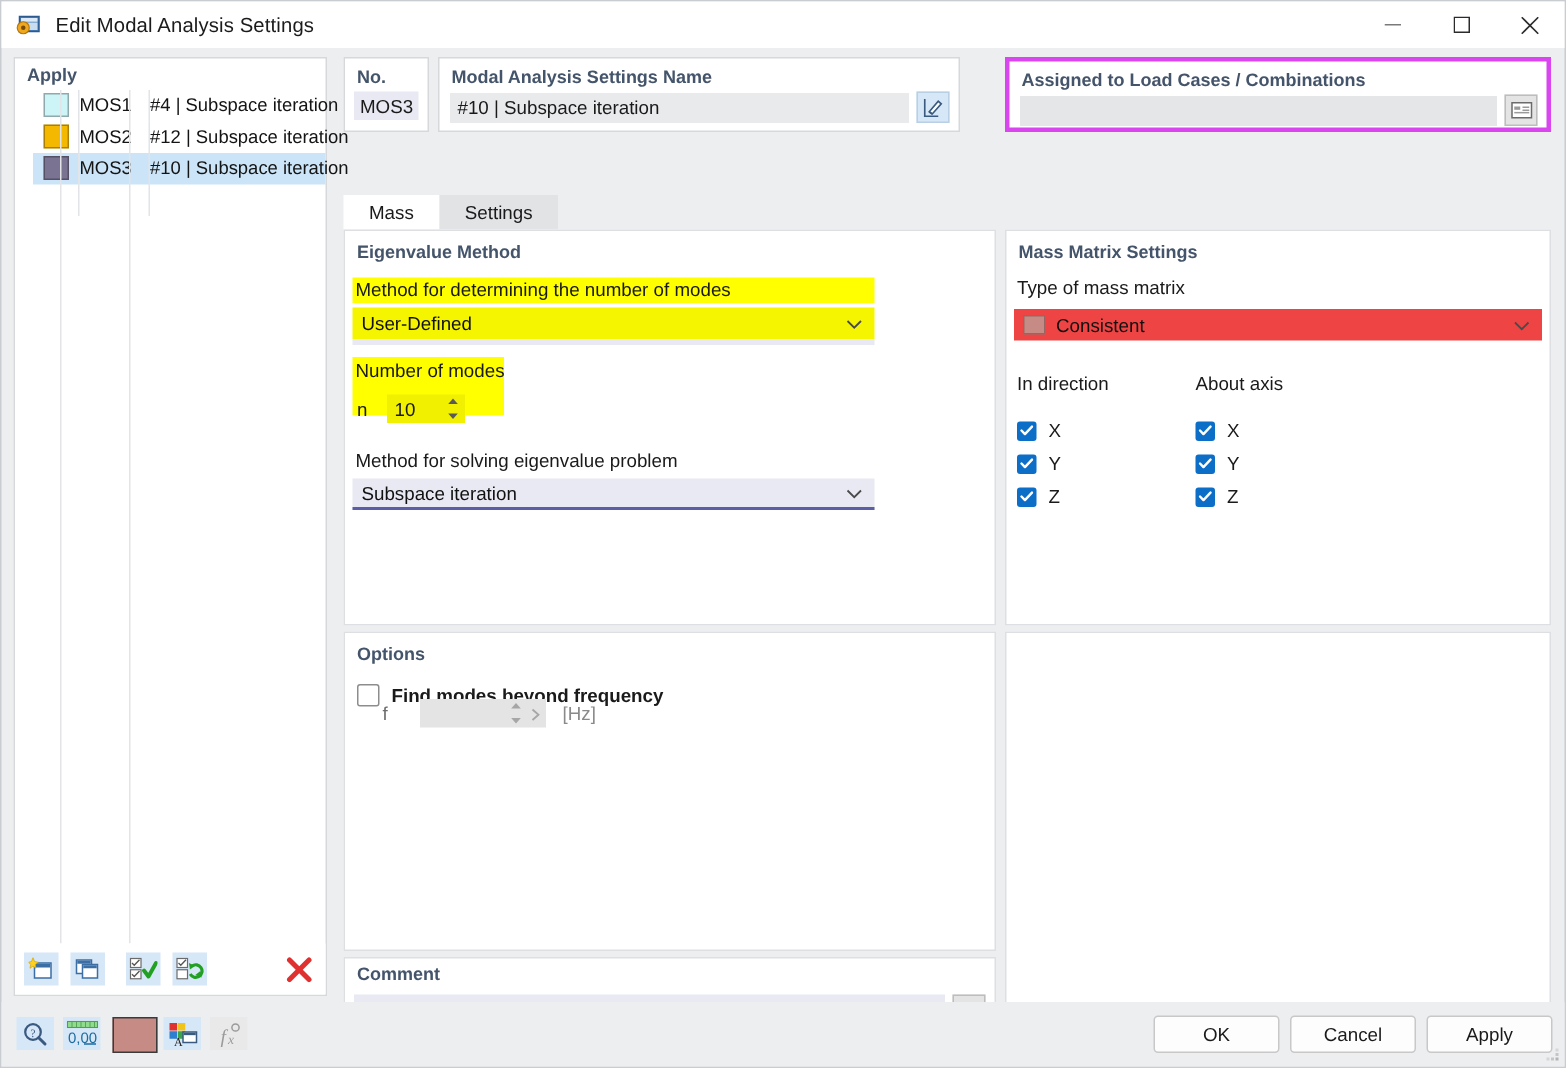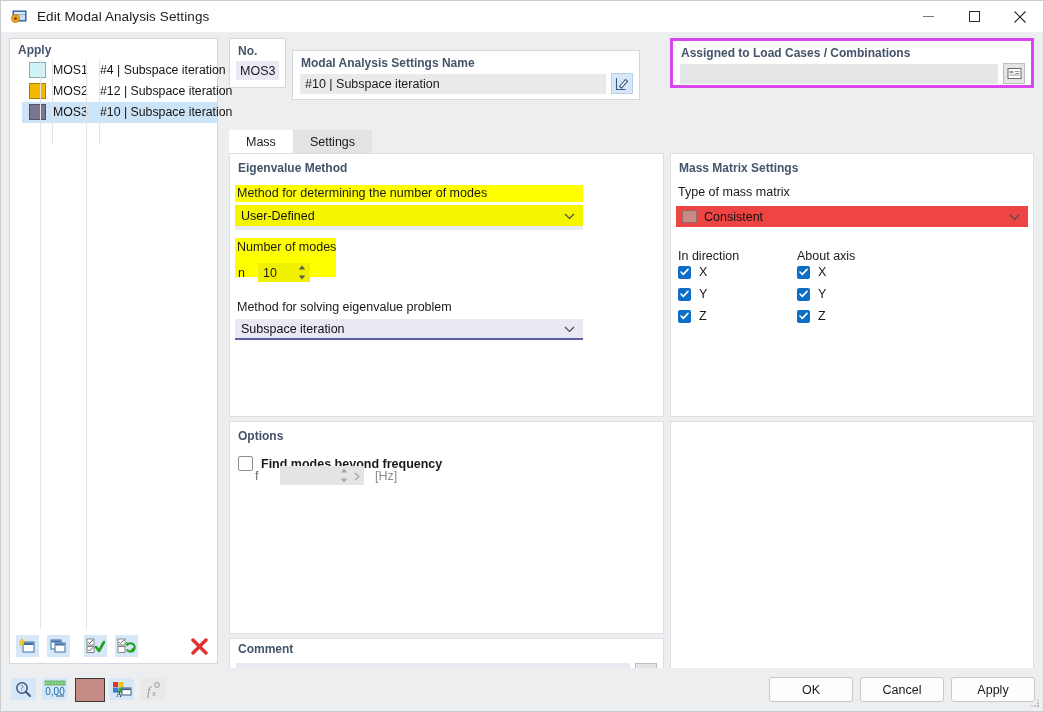--- a/index.html
+++ b/index.html
@@ -42,21 +42,21 @@
   .lp-toolbar{position:absolute;left:0;right:0;bottom:0;height:34px;background:#fff;}
   .tbtn{position:absolute;width:23px;height:22px;background:#d6e7f7;display:flex;
         align-items:center;justify-content:center;}
   .delbtn{position:absolute;width:24px;height:22px;display:flex;align-items:center;justify-content:center;
           color:#e03131;font-size:19px;font-weight:bold;line-height:1;}
 
   
   .hdr-no{position:absolute;left:228px;top:6px;width:57px;height:50px;background:#fff;
           border:1px solid #d6d8db;box-sizing:border-box;}
   .hdr-name{position:absolute;left:291px;top:6px;width:348px;height:50px;background:#fff;
-            border:1px solid #d6d8db;box-sizing:border-box;margin-top:12px;}
+            border:1px solid #d6d8db;box-sizing:border-box;}
   .hdr-assigned{position:absolute;left:669px;top:6px;width:364px;height:50px;background:#fff;
                 border:3px solid #d946ef;box-sizing:border-box;}
   .hlabel{font-size:12px;font-weight:bold;color:#44546a;padding:5px 0 0 8px;}
   .nobox{margin:3px 6px 0 6px;height:19px;background:#e8e9f2;display:flex;align-items:center;
          padding-left:4px;font-size:12.5px;color:#1a1a1a;}
   .namerow{display:flex;align-items:center;margin:3px 6px 0 7px;}
   .namefield{flex:1;height:20px;background:#e9eaec;display:flex;align-items:center;padding-left:5px;
              font-size:12.5px;color:#1a1a1a;}
   .iconbtn{width:22px;height:21px;background:#d6e7f7;border:1px solid #b9cfe4;margin-left:5px;
            display:flex;align-items:center;justify-content:center;box-sizing:border-box;}
@@ -97,21 +97,21 @@
   .spin .arrows{position:absolute;right:4px;top:2px;display:flex;flex-direction:column;
                 justify-content:space-between;height:15px;}
   .spin.dis{background:#e4e4e4;width:84px;}
 
   
   .cbrow{display:flex;align-items:center;margin-bottom:8px;}
   .cb{width:13px;height:13px;background:#0d6ec8;border-radius:2px;display:flex;align-items:center;
       justify-content:center;flex:none;}
   .cb.off{background:#fff;border:1px solid #8d8d8d;border-radius:2px;}
   .cbtxt{margin-left:8px;font-size:12.5px;color:#1a1a1a;}
-  .colhead{font-size:12.5px;color:#1a1a1a;margin-bottom:2px;}
+  .colhead{font-size:12.5px;color:#1a1a1a;margin-bottom:17px;}
 
   
   .statusbar{position:absolute;left:0;right:0;bottom:0;height:43px;background:#eceef0;}
   .sb-icon{position:absolute;width:25px;height:22px;background:#d6e7f7;display:flex;
            align-items:center;justify-content:center;top:10px;}
   .sb-icon.plainbg{background:#e9e9e9;}
   .sb-swatch{position:absolute;top:10px;width:28px;height:22px;border:1px solid #3a3a3a;}
   .btn{position:absolute;top:9px;width:84px;height:25px;background:#fdfdfd;border:1px solid #c8c8c8;
        border-radius:3px;font-size:12.5px;color:#1a1a1a;display:flex;align-items:center;
        justify-content:center;font-family:"Liberation Sans",sans-serif;box-sizing:border-box;}

